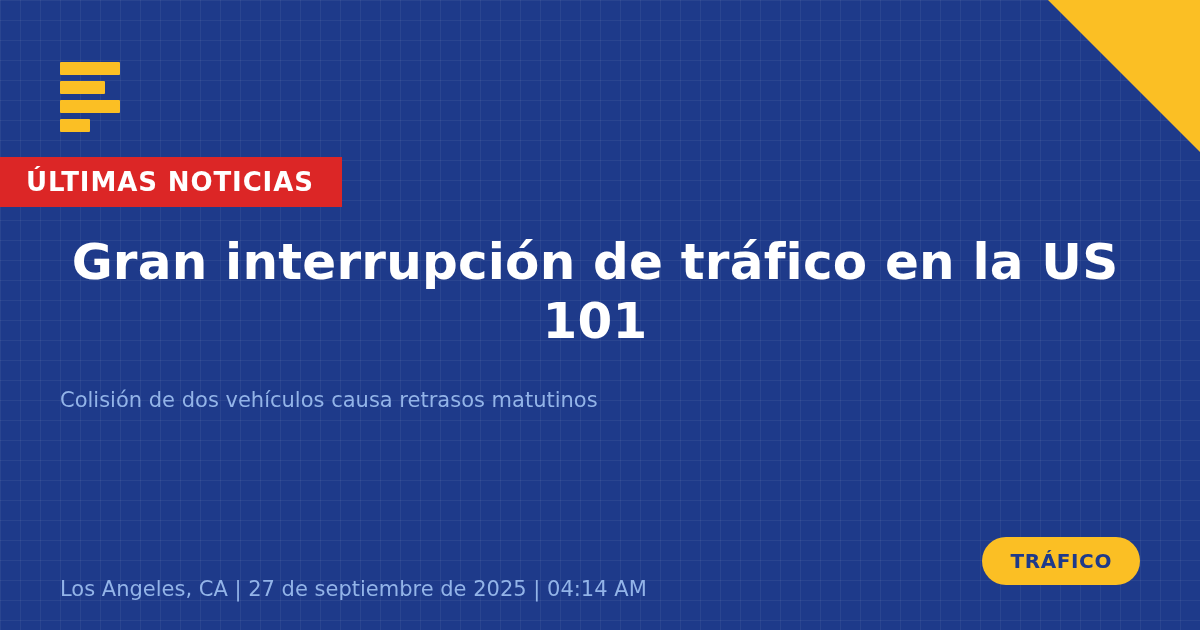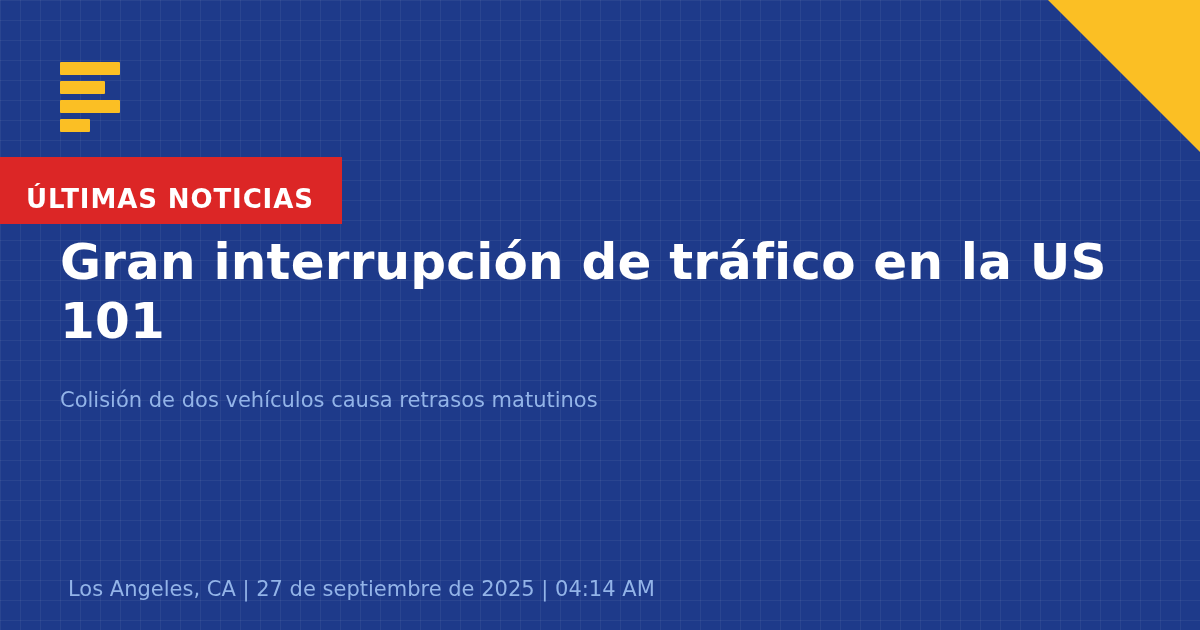--- a/index.html
+++ b/index.html
@@ -57,21 +57,21 @@
   .logo-bar.b4 { width: 30px; }
 
   
   .breaking-badge {
     position: absolute;
     left: 0;
     top: 157px;
     height: 50px;
     display: flex;
     align-items: center;
-    padding: 17px 28px 0 26px;
+    padding: 0 28px 0 26px;
     background: #dc2626;
     z-index: 4;
   }
   .breaking-badge .label {
     color: #ffffff;
     font-size: 26px;
     font-weight: bold;
     letter-spacing: 0.9px;
     line-height: 1;
     white-space: nowrap;
@@ -109,21 +109,20 @@
   
   .meta {
     position: absolute;
     left: 60px;
     top: 575px;
     color: #93b4e8;
     font-size: 21px;
     line-height: 28px;
     white-space: nowrap;
     z-index: 4;
-    margin-left: 8px;
   }
 
   
   .category-pill {
     position: absolute;
     right: 60px;
     top: 537px;
     height: 48px;
     display: flex;
     align-items: center;
@@ -153,20 +152,23 @@
     <div class="logo-bar b1" style="width: 60px; background: rgb(251, 191, 36);"></div>
     <div class="logo-bar b2" style="width: 45px; background: rgb(251, 191, 36);"></div>
     <div class="logo-bar b3" style="width: 60px; background: rgb(251, 191, 36);"></div>
     <div class="logo-bar b4" style="width: 30px; background: rgb(251, 191, 36);"></div>
   </div>
 
   <div class="breaking-badge" style="background: rgb(220, 38, 38);">
     <span class="label">ÚLTIMAS NOTICIAS</span>
   </div>
 
-  <h1 class="headline" style="color: rgb(255, 255, 255);">Gran interrupción de tráfico en la US 101</h1>
+  <h1 class="headline" style="color: rgb(255, 255, 255); text-align: center;">Gran interrupción de tráfico en la US 101</h1>
 
   <p class="subtitle" style="color: rgb(147, 180, 232);">Colisión de dos vehículos causa retrasos matutinos</p>
 
   <div class="meta" style="color: rgb(147, 180, 232);">Los Angeles, CA | 27 de septiembre de 2025 | 04:14 AM</div>
 
+  <div class="category-pill" style="background: rgb(251, 191, 36);">
+    <span class="label" style="color: rgb(30, 58, 138);">TRÁFICO</span>
+  </div>
 
 </div>
 
 </body></html>

